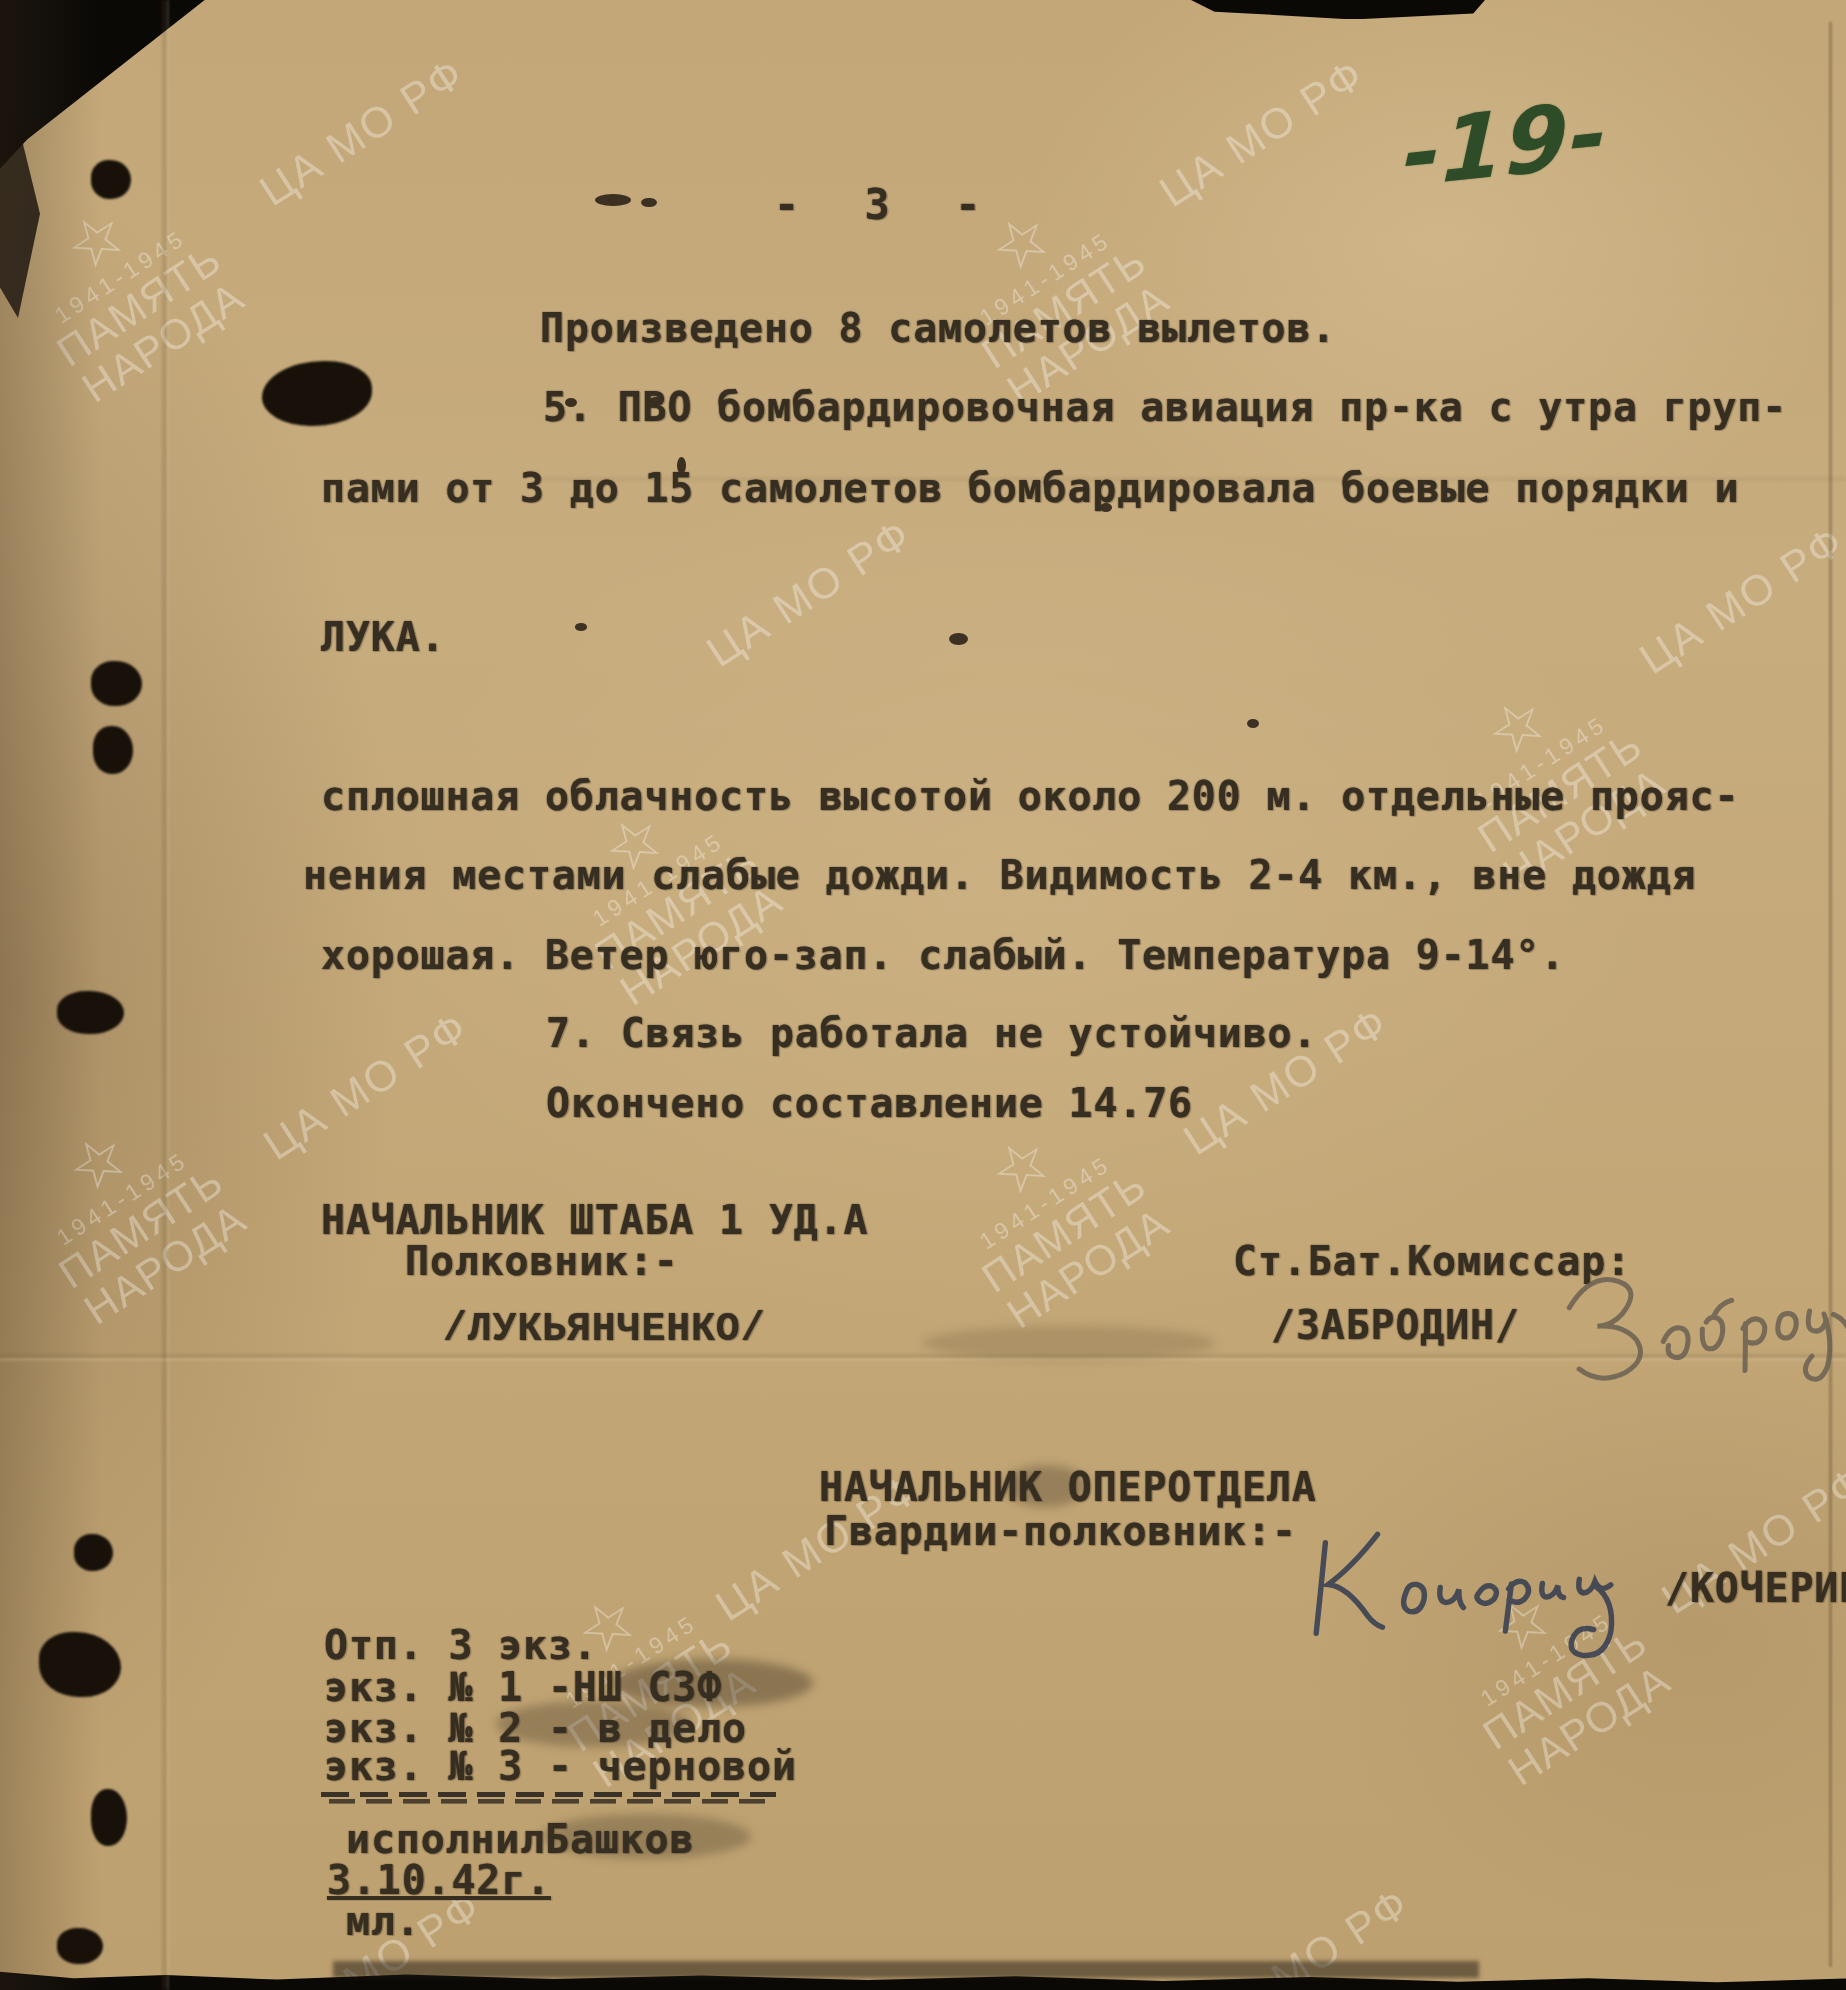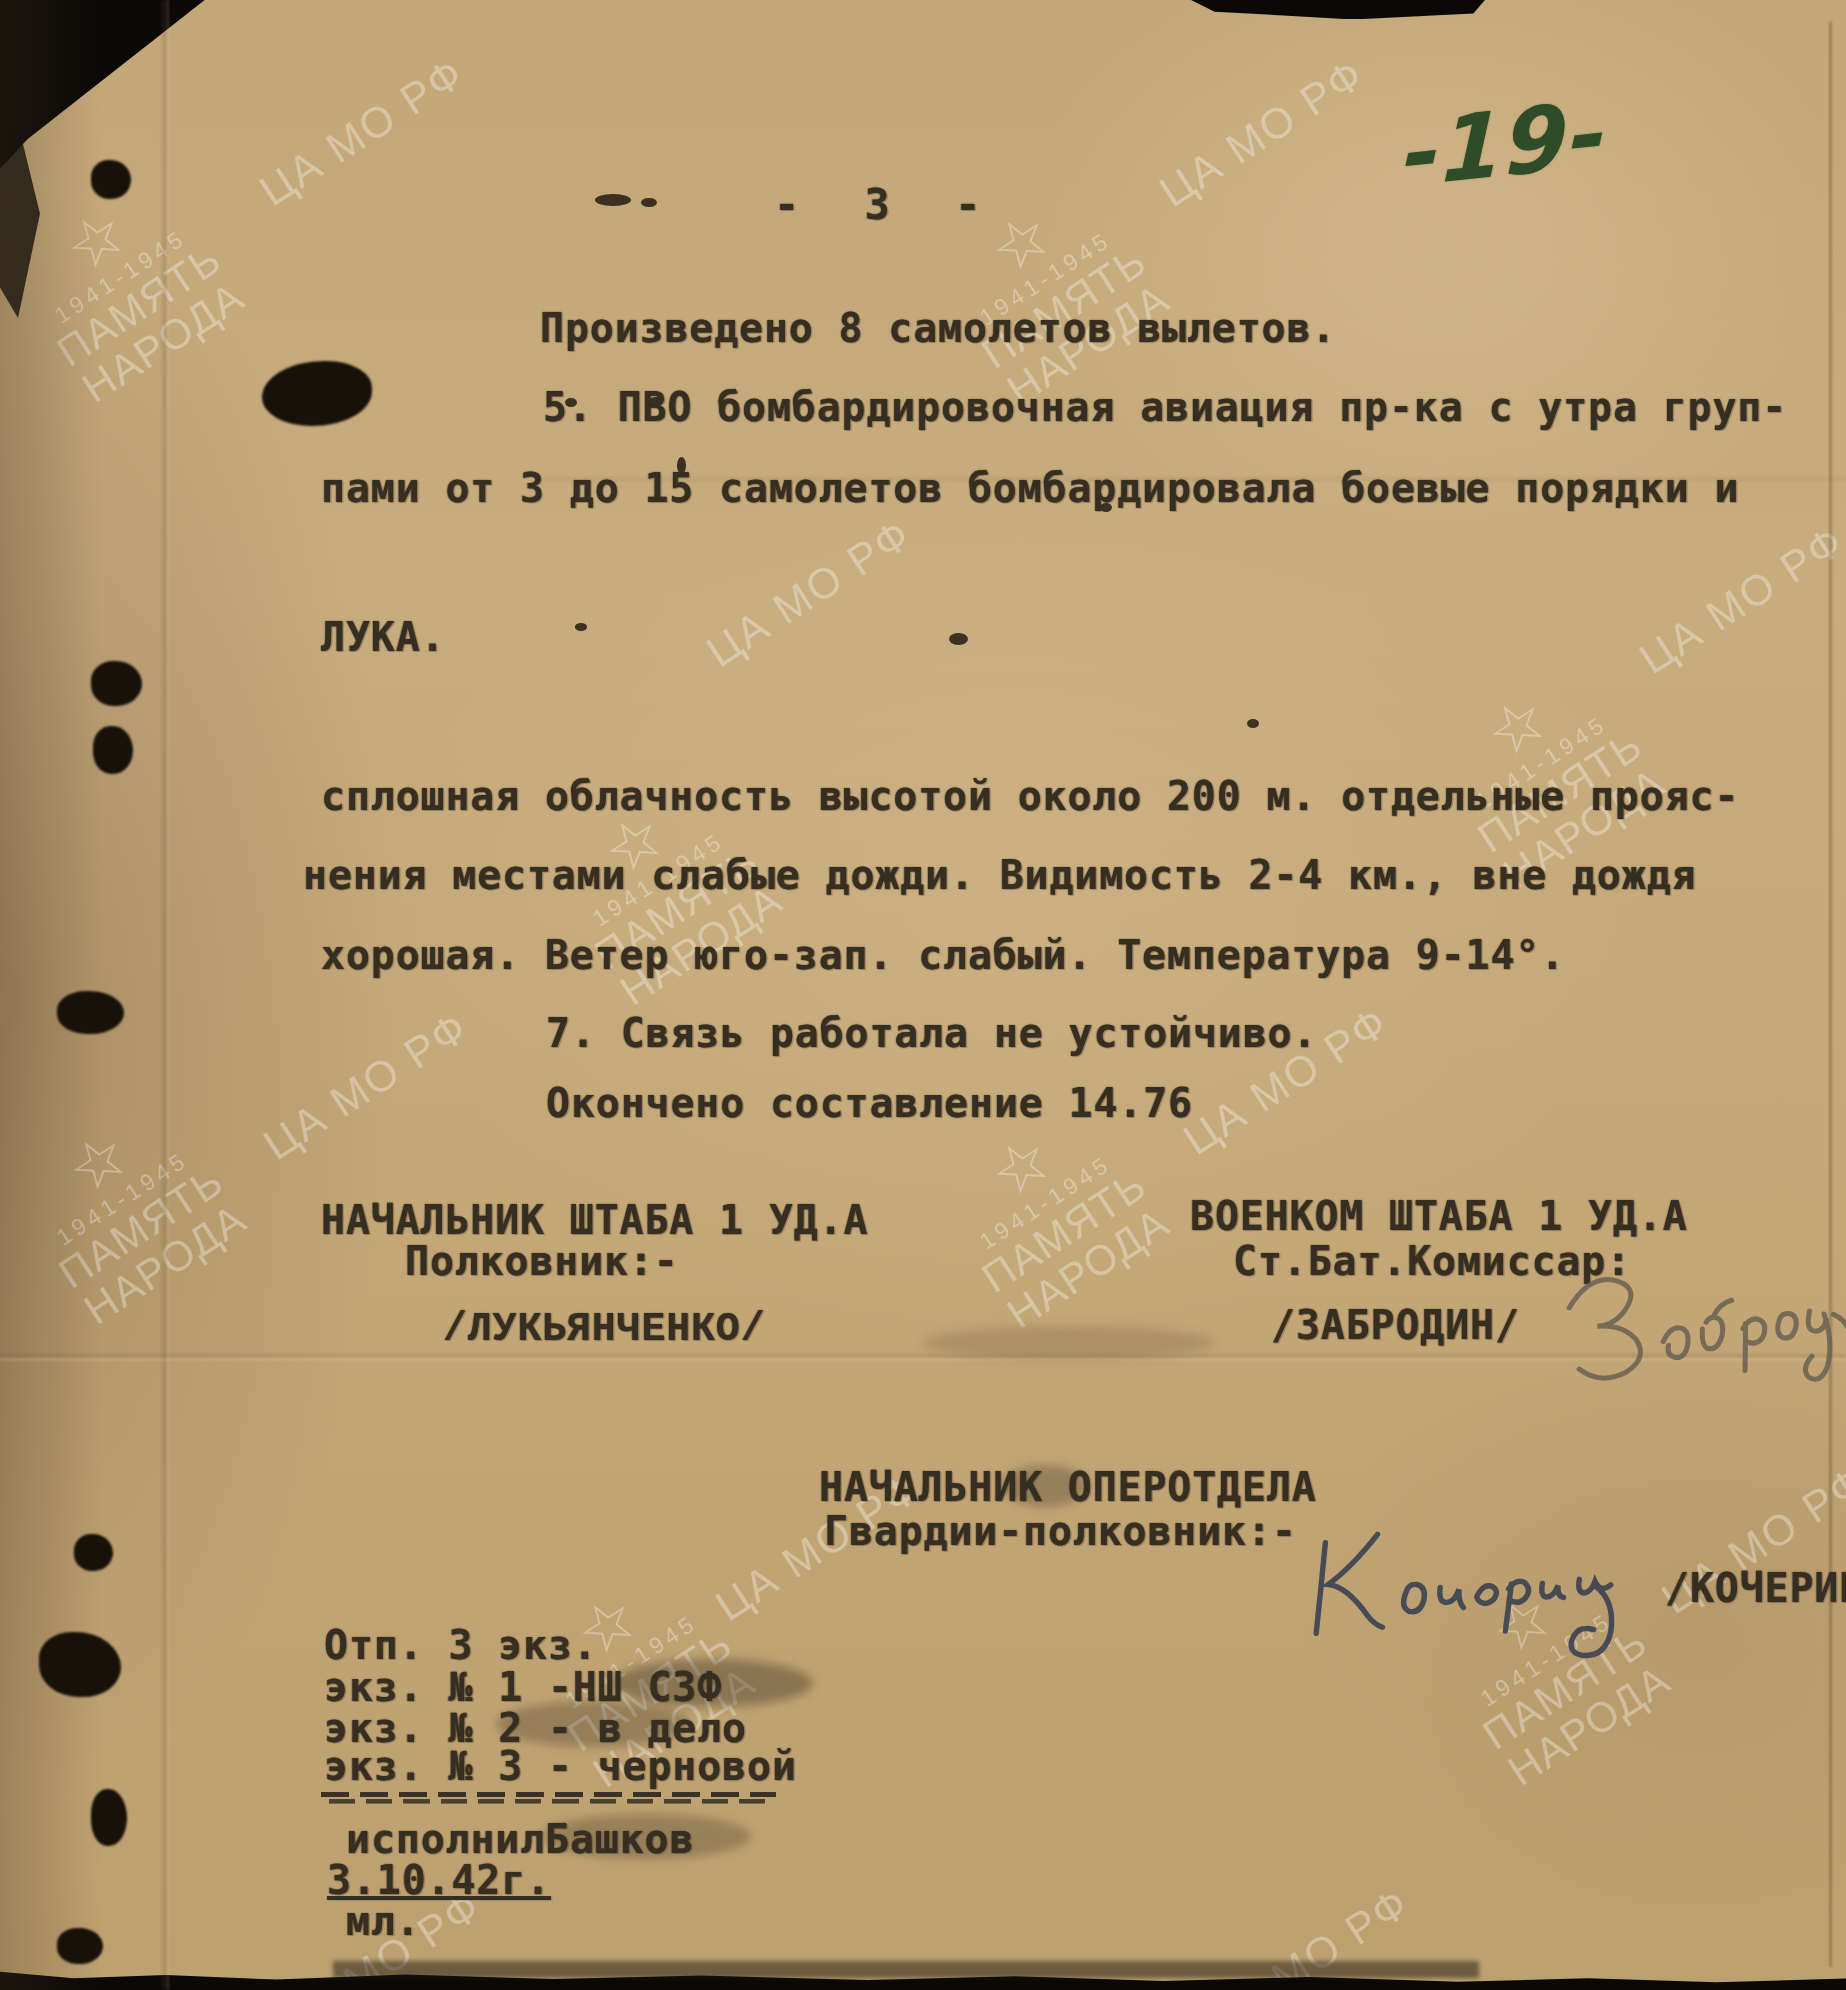--- a/index.html
+++ b/index.html
@@ -168,21 +168,20 @@
   <div class="typed" style="left:321px;top:776px;">сплошная облачность высотой около 200 м. отдельные прояс-</div>
   <div class="typed" style="left:303px;top:855px;">нения местами слабые дожди. Видимость 2-4 км., вне дождя</div>
   <div class="typed" style="left:321px;top:935px;">хорошая. Ветер юго-зап. слабый. Температура 9-14°.</div>
   <div class="typed" style="left:546px;top:1013px;">7. Связь работала не устойчиво.</div>
   <div class="typed" style="left:546px;top:1083px;">Окончено составление 14.76</div>
 
   <div class="typed" style="left:321px;top:1200px;">НАЧАЛЬНИК ШТАБА 1 УД.А</div>
   <div class="typed" style="left:405px;top:1241px;">Полковник:-</div>
   <div class="typed" style="left:443px;top:1310px;font-family:Liberation Mono, monospace;">/ЛУКЬЯНЧЕНКО/</div>
 
-  <div class="typed" style="left:1190px;top:1196px;">ВОЕНКОМ ШТАБА 1 УД.А</div>
   <div class="typed" style="left:1233px;top:1241px;">Ст.Бат.Комиссар:</div>
   <div class="typed" style="left:1271px;top:1305px;">/ЗАБРОДИН/</div>
 
   <svg class="autograph" style="left:1537px;top:1238px;transform:rotate(-7deg);" width="318" height="167" viewBox="0 0 410 215">
     <g fill="none" stroke="#6b6153" stroke-width="6.5" stroke-linecap="round" opacity=".85">
       <path d="M45,70 Q78,28 112,44 Q140,58 112,86 Q96,100 78,98 Q112,100 126,122 Q138,148 106,162 Q72,174 48,150"></path>
       <path d="M160,128 Q172,108 186,114 Q196,120 190,138 Q184,154 172,150 Q162,146 166,134"></path>
       <path d="M212,118 Q208,140 216,144 Q228,148 236,130 Q242,112 232,106 Q224,102 218,110"></path>
       <path d="M228,104 Q238,88 254,86"></path>
       <path d="M268,118 Q264,150 260,178"></path>

